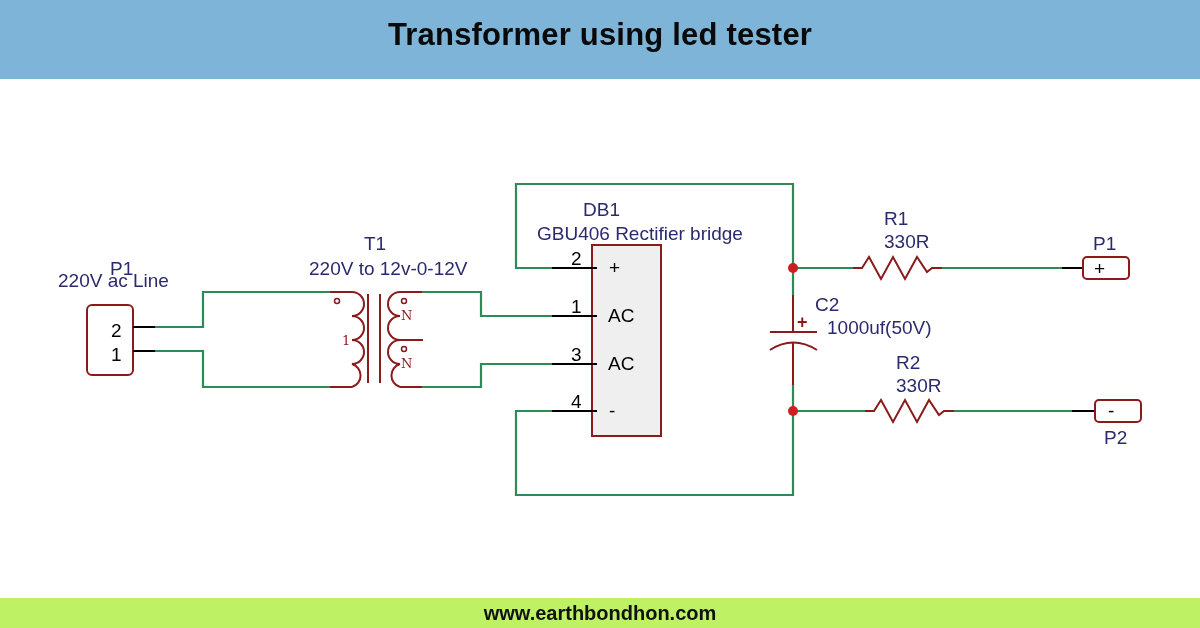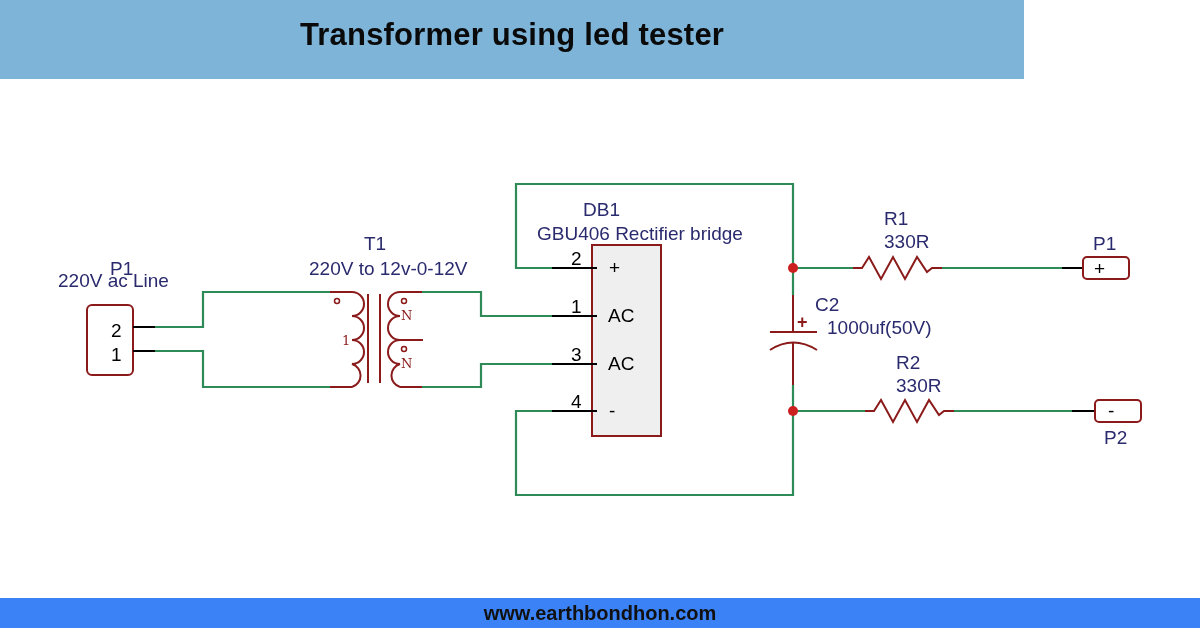--- a/index.html
+++ b/index.html
@@ -1,21 +1,21 @@
 <!DOCTYPE html>
 <html><head>
   <meta charset="utf-8">
   <style>
     html, body { margin: 0; padding: 0; }
     body { width: 1200px; height: 628px; position: relative; background: #ffffff; overflow: hidden;
            font-family: "Liberation Sans", sans-serif; }
-    .banner-top { position: absolute; left: 0; top: 0; width: 1024px; height: 79px; background: #7db4d8; }
+    .banner-top { position: absolute; left: 0; top: 0; width: 1200px; height: 79px; background: #7db4d8; }
     .banner-top .title { position: absolute; left: 0; right: 0; top: 17px; text-align: center;
            font-family: "Liberation Sans", sans-serif; font-weight: bold; font-size: 31px; color: #0a0a0a; letter-spacing: 0.2px; }
-    .banner-bottom { position: absolute; left: 0; top: 598px; width: 1200px; height: 30px; background: #3b82f6; }
+    .banner-bottom { position: absolute; left: 0; top: 598px; width: 1200px; height: 30px; background: #bef264; }
     .banner-bottom .footer { position: absolute; left: 0; right: 0; top: 4px; text-align: center;
            font-family: "Liberation Sans", sans-serif; font-weight: bold; font-size: 20px; color: #111; }
     svg.schematic { position: absolute; left: 0; top: 0; }
     .lbl { font-family: "Liberation Sans", sans-serif; fill: #2a2a6e; font-size: 19px; }
     .pin { font-family: "Liberation Sans", sans-serif; fill: #000; font-size: 19px; }
     .serif { font-family: "DejaVu Serif", serif; fill: #8b1a1a; font-size: 13px; }
   </style>
 </head>
 <body>
 

